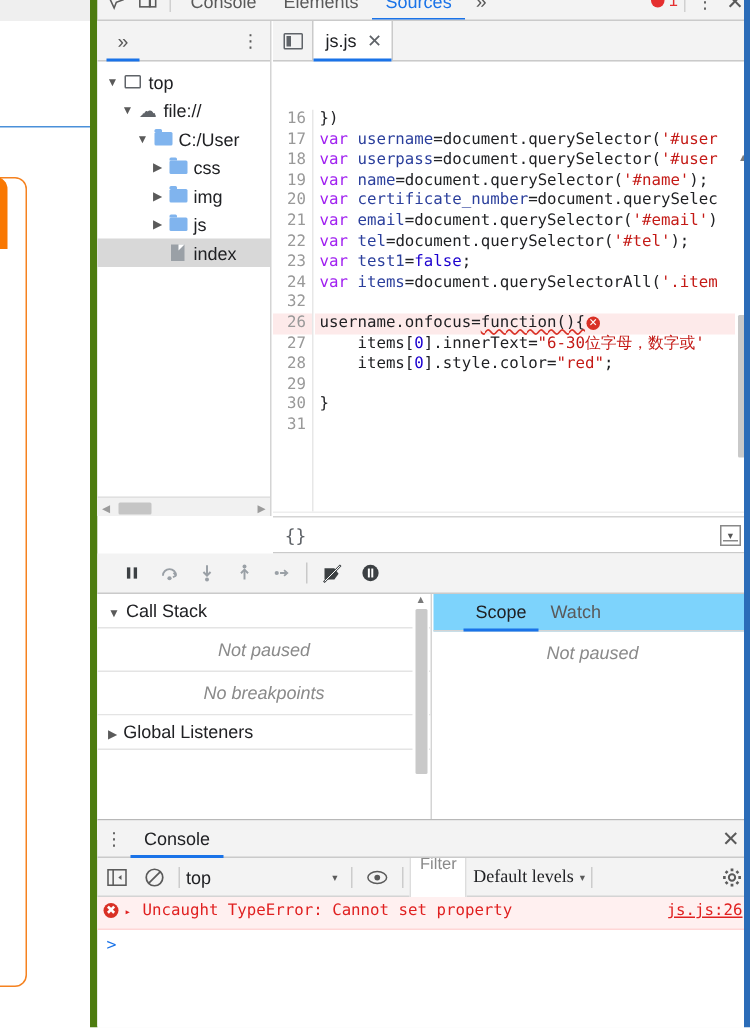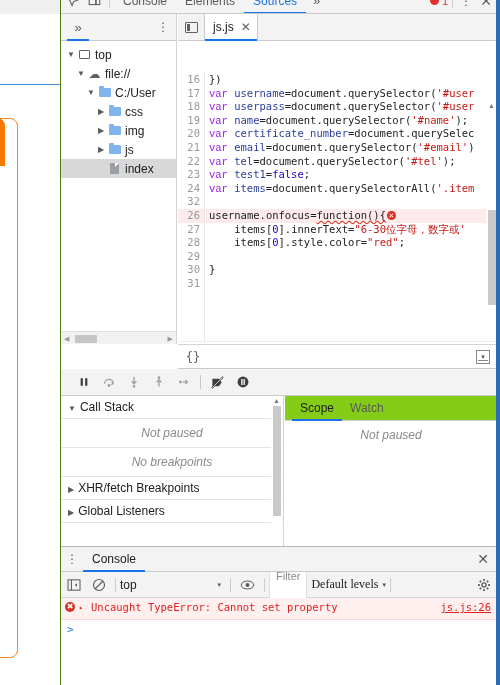--- a/index.html
+++ b/index.html
@@ -20,21 +20,21 @@
     position:absolute; left:-42px; top:118px; width:60px; height:540px;
     border:1.5px solid #f58220; border-radius:8px; background:#fff;
   }
   .orange-tab {
     position:absolute; left:-42px; top:118px; width:47px; height:48px;
     background:#f97802; border-radius:8px 8px 0 0;
   }
 
   
   .devtools { position:absolute; left:60px; top:0; width:440px; height:685px; background:#f3f3f3;
-              border-left:1px solid #4d7c0f; }
+              border-left:5px solid #4d7c0f; }
   .dt-right-edge { position:absolute; right:0; top:0; width:4px; height:685px; background:#2b6cb8; }
 
   
   .main-tabbar {
     position:absolute; left:0; top:0; width:436px; height:14px;
     background:#f3f3f3; border-bottom:1px solid #cacaca; overflow:hidden;
   }
   .mt-inner { position:absolute; left:0; top:-13px; height:27px; width:436px;
               display:flex; align-items:center; }
   .mt-icon { width:22px; height:26px; display:flex; align-items:center; justify-content:center;
@@ -102,21 +102,21 @@
   .code-wrap { position:absolute; left:0; top:27px; width:319px; height:281px; overflow:hidden; background:#fff;margin-top:32px; }
   .gutter { position:absolute; left:0; top:0; width:27px; height:281px; background:#fff;
             border-right:1px solid #e7e7e7; }
   .gline { height:13.6px; line-height:13.6px; text-align:right; padding-right:4px;
            font-family:"DejaVu Sans Mono", monospace; font-size:10.5px; color:#999; }
   .gline.hl { background:#fdeaea; }
   .code { position:absolute; left:28px; top:0; width:291px; height:281px;
           font-family:"DejaVu Sans Mono", monospace; font-size:10.5px; white-space:pre; }
   .cline { height:13.6px; line-height:13.6px; padding-left:3px; color:#202124; }
   .cline.hl { background:#fdeaea; }
-  .kw { color:#a020f0;font-family:Liberation Mono, monospace; }
+  .kw { color:#a020f0; }
   .var { color:#2b3f9c; }
   .str { color:#c41a16; }
   .num { color:#1c00cf; }
   .plain { color:#202124; }
   .fn-err { color:#202124; text-decoration:underline wavy #d93025; text-decoration-skip-ink:none; }
   .err-badge { display:inline-block; width:9px; height:9px; border-radius:50%;
                background:#d93025; color:#fff; font-size:7px; line-height:9px; text-align:center;
                font-family:"Liberation Sans",sans-serif; vertical-align:middle; margin-left:1px; }
 
   
@@ -158,22 +158,22 @@
               border-bottom:1px solid #e4e4e4; background:#fff; }
   .sec-head .arw { font-size:8px; color:#5a5a5a; margin-right:4px; }
   .sec-body { height:29px; line-height:29px; text-align:center; font-style:italic;
               font-size:12px; color:#8a8a8a; border-bottom:1px solid #e4e4e4; }
   .side-vscroll { position:absolute; right:1px; top:0; width:11px; height:164px; background:#fff; }
   .sv-up { position:absolute; top:1px; left:2px; color:#7a7a7a; font-size:7px; }
   .sv-dn { position:absolute; bottom:1px; left:2px; color:#7a7a7a; font-size:7px; }
   .sv-thumb { position:absolute; left:1.5px; top:10px; width:8px; height:110px; background:#c9c9c9; border-radius:1px; }
 
   .scope-pane { position:absolute; left:224px; top:0; width:212px; height:164px; background:#fff; }
-  .scope-tabs { height:25px; background:#84cc16; border-bottom:1px solid #d4d4d4; display:flex;
-                align-items:center; padding-left:7px;text-align:right; }
+  .scope-tabs { height:25px; background:#7dd3fc; border-bottom:1px solid #d4d4d4; display:flex;
+                align-items:center; padding-left:20px;text-align:right; }
   .sc-tab { height:25px; line-height:25px; padding:0 8px; font-size:12px; color:#5a5a5a;
             position:relative; }
   .sc-tab.sel { color:#202124; }
   .sc-tab.sel:after { content:""; position:absolute; left:0; right:0; bottom:0; height:2px; background:#1a73e8; }
   .scope-body { padding-top:7px; text-align:center; font-style:italic; font-size:12px; color:#8a8a8a; }
 
   
   .drawer { position:absolute; left:0; top:546px; width:436px; height:139px;
             background:#fff; border-top:1px solid #b8b8b8; }
   .drawer-tabbar { height:25px; background:#f3f3f3; border-bottom:1px solid #cacaca;
@@ -424,23 +424,20 @@
       </div>
 
       <div class="lower">
         <div class="side-left">
           <div class="sec-head">
             <span class="arw">▼</span><span>Call Stack</span>
           </div>
           <div class="sec-body">Not paused</div>
           <div class="sec-body">No breakpoints</div>
           <div class="sec-head">
-            <span class="arw">▶</span><span>XHR/fetch Breakpoints</span>
-          </div>
-          <div class="sec-head">
             <span class="arw">▶</span><span>Global Listeners</span>
           </div>
           <div class="side-vscroll">
             <span class="sv-up">▲</span>
             <span class="sv-thumb"></span>
             <span class="sv-dn">▼</span>
           </div>
         </div>
 
         <div class="scope-pane">

